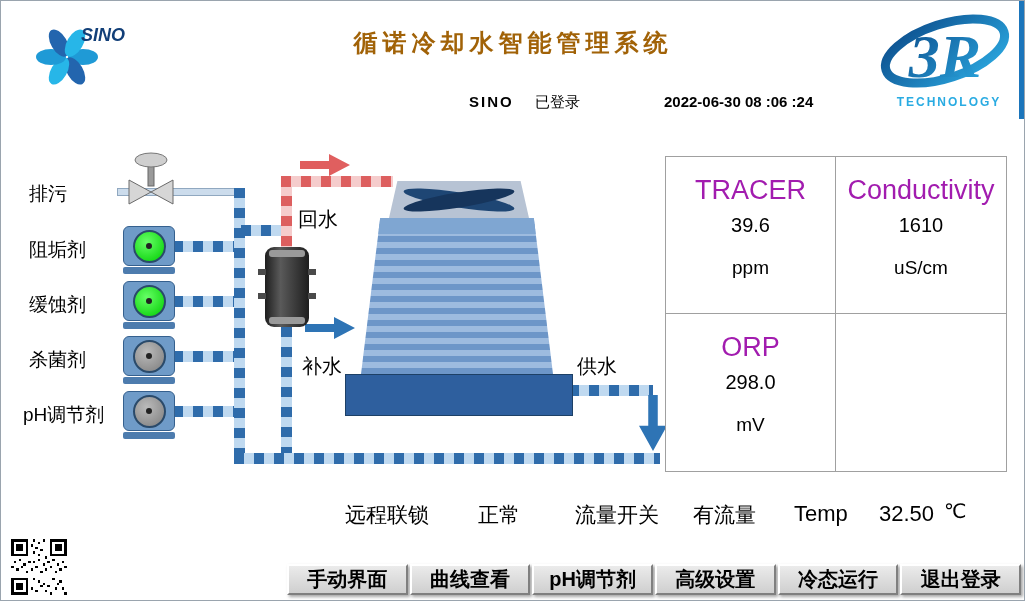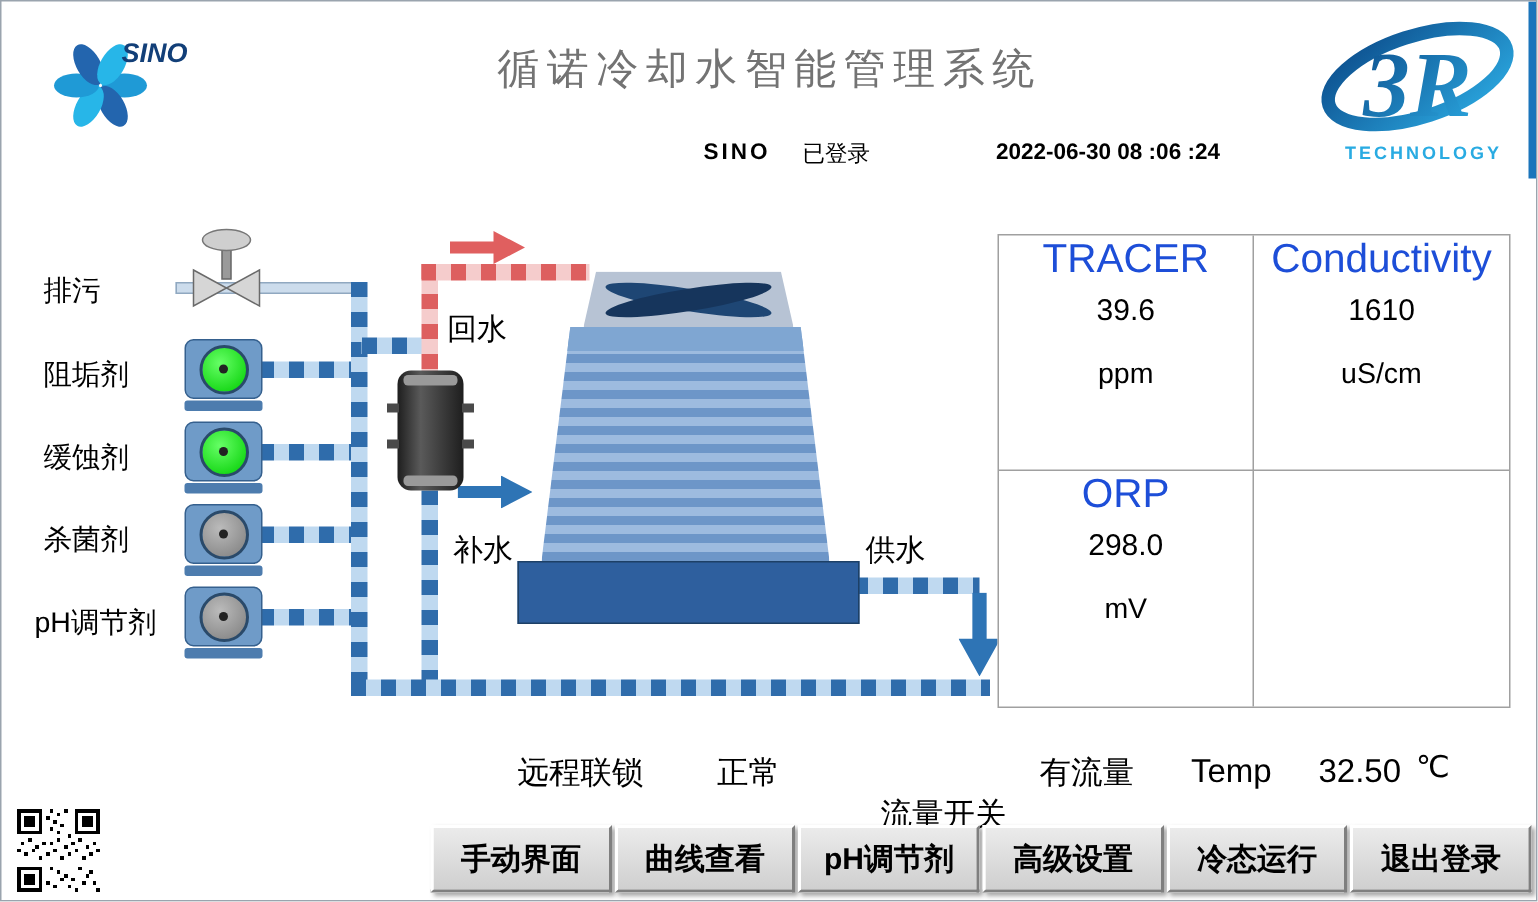--- a/index.html
+++ b/index.html
@@ -3,21 +3,21 @@
 <meta charset="utf-8">
 <style>
   * { margin:0; padding:0; box-sizing:border-box; }
   html,body { background:#e8e8e8; font-family:"Liberation Sans","DejaVu Sans",sans-serif; }
   .page { position:relative; width:1025px; height:601px; background:#ffffff;
           border:1px solid #9aa4ae; overflow:hidden; }
   .abs { position:absolute; }
 
   
   .title { position:absolute; left:150px; top:26px; width:724px; text-align:center;
-           font-size:28px; font-weight:normal; letter-spacing:5px; color:#737373; }
+           font-size:24px; font-weight:bold; letter-spacing:5px; color:#a16207; }
   .login-line span { position:absolute; font-size:15px; color:#000; white-space:nowrap; }
   .hdr-stripe { position:absolute; left:1018px; top:0; width:7px; height:118px; background:#1b75bb; }
 
   
   .lbl { position:absolute; font-size:19px; color:#000; white-space:nowrap; }
 
   
   .pipe-h { position:absolute; height:11px;
             background:repeating-linear-gradient(90deg,#2f6cab 0 10px,#bfd9f0 10px 20px); }
   .pipe-v { position:absolute; width:11px;
@@ -63,30 +63,30 @@
   .pipe-label  { position:absolute; font-size:20px; color:#000; white-space:nowrap; }
 
   
   .panel { position:absolute; left:664px; top:155px; width:342px; height:316px;
            display:grid; grid-template-columns:1fr 1fr; grid-template-rows:1fr 1fr;
            border:1px solid #a0a0a0; background:#fff; }
   .cell { border-right:1px solid #a0a0a0; border-bottom:1px solid #a0a0a0;
           display:flex; flex-direction:column; align-items:center; }
   .cell:nth-child(2n) { border-right:none; }
   .cell:nth-child(n+3) { border-bottom:none; }
-  .cell .name  { font-size:27px; color:#1d4ed8; }
+  .cell .name  { margin-top:18px; font-size:27px; color:#a21caf; }
   .cell .value { margin-top:8px; font-size:20px; color:#000; }
   .cell .unit  { margin-top:20px; font-size:19px; color:#000; }
 
   
   .status-text { position:absolute; font-size:21px; color:#000; white-space:nowrap; }
 
   
   .btn-row { position:absolute; left:286px; top:549px; width:734px; height:45px;
-             display:flex; gap:2px; }
+             display:flex; gap:2px;align-items:flex-end; }
   .btn { flex:1; background:linear-gradient(180deg,#ebebeb,#cfcfcf);
          border:2px solid; border-color:#ffffff #7f7f7f #7f7f7f #ffffff;
          box-shadow:2px 2px 3px rgba(0,0,0,0.35);
          font-family:inherit; font-size:20px; font-weight:bold; color:#000; cursor:pointer;
          display:flex; align-items:center; justify-content:center; white-space:nowrap; }
 </style>
 </head>
 <body>
 
 <div class="page">
@@ -210,21 +210,21 @@
     </div>
     <div class="cell">
       <div class="name">ORP</div>
       <div class="value">298.0</div>
       <div class="unit">mV</div>
     </div>
   </div>
 
   <div class="status-text" style="left:344px; top:500px;">远程联锁</div>
   <div class="status-text" style="left:477px; top:500px;">正常</div>
-  <div class="status-text" style="left:574px; top:528px;margin-left:12px;">流量开关</div>
+  <div class="status-text" style="left:574px; top:500px;">流量开关</div>
   <div class="status-text" style="left:692px; top:500px;">有流量</div>
   <div class="status-text" style="left:793px; top:500px; font-size:22px;">Temp</div>
   <div class="status-text" style="left:878px; top:500px; font-size:22px;">32.50</div>
   <div class="status-text" style="left:943px; top:498px; font-size:20px;">℃</div>
 
   <div class="btn-row">
     <button class="btn">手动界面</button>
     <button class="btn">曲线查看</button>
     <button class="btn">pH调节剂</button>
     <button class="btn">高级设置</button>

